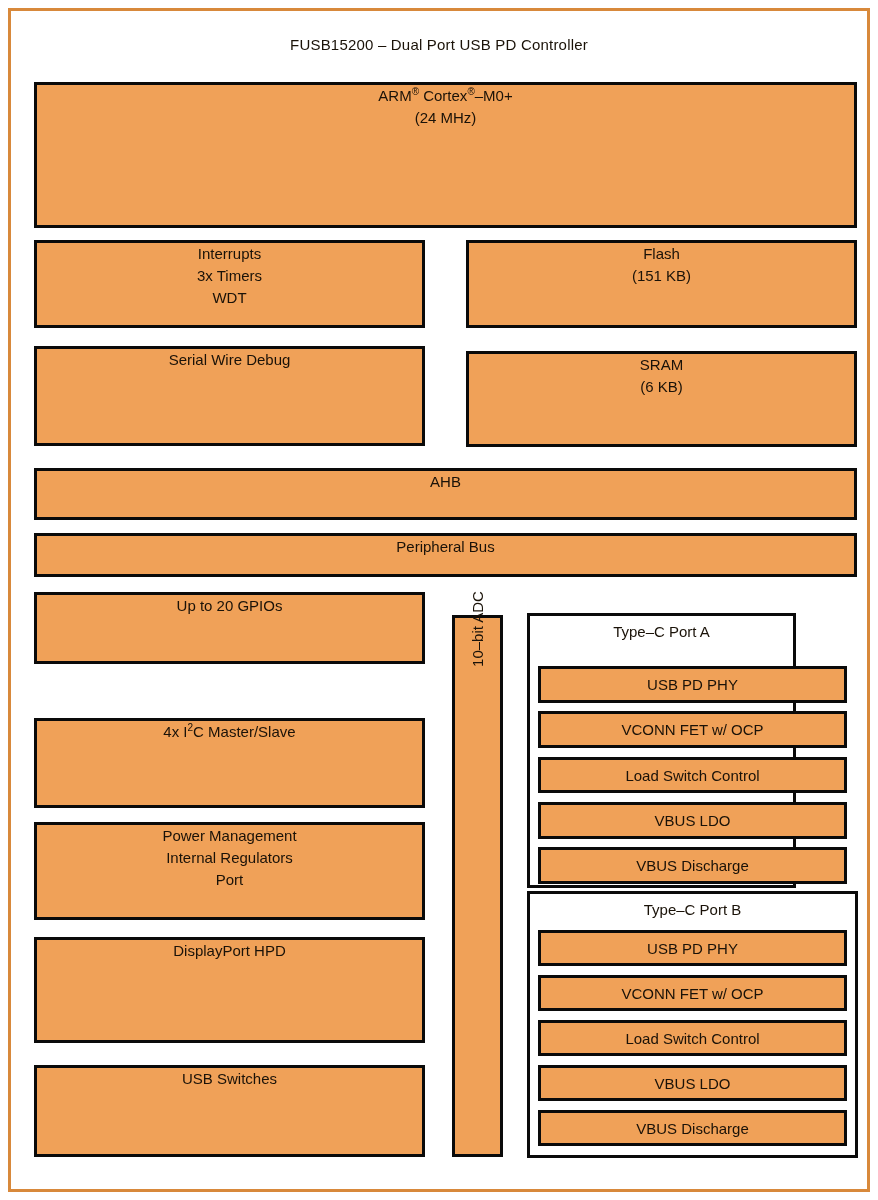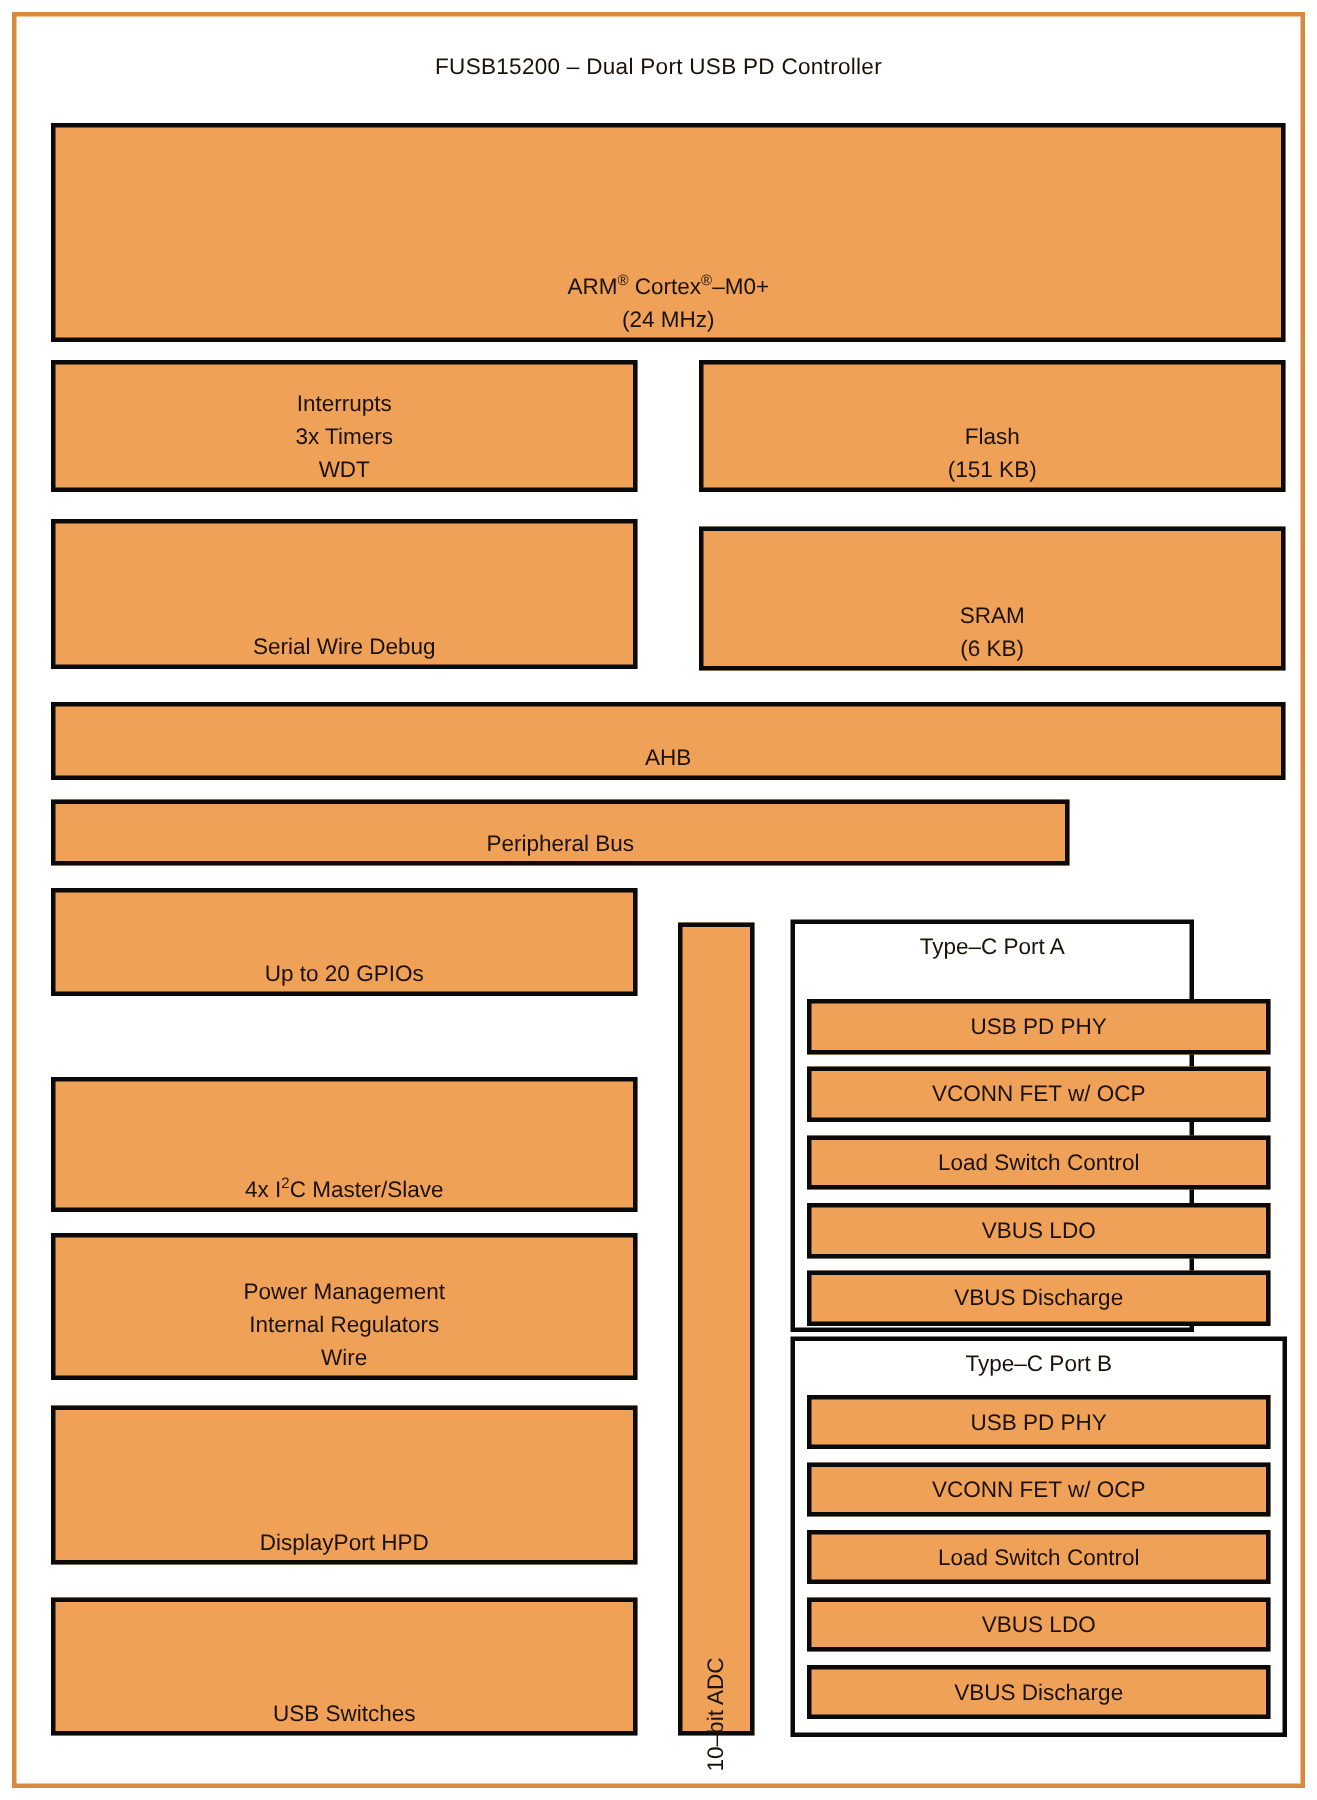--- a/index.html
+++ b/index.html
@@ -33,21 +33,21 @@
     letter-spacing: 0.2px;
   }
   .block {
     position: absolute;
     background: var(--block-fill, #f0a158);
     border: 3px solid var(--block-border, #000);
     box-sizing: border-box;
     display: flex;
     flex-direction: column;
     align-items: center;
-    justify-content: flex-end;
+    justify-content: flex-start;
     text-align: center;
     font-size: 15px;
     line-height: 22px;
     color: var(--text, #1a1a1a);
   }
   .container {
     position: absolute;
     background: var(--container-fill, #ffffff);
     border: 3px solid var(--block-border, #000);
     box-sizing: border-box;
@@ -80,21 +80,21 @@
     font-size: 10px;
     line-height: 0;
   }
   
   .b-cpu   { left: 34px;  top: 82px;   width: 823px; height: 146px; }
   .b-int   { left: 34px;  top: 240px;  width: 391px; height: 88px; }
   .b-flash { left: 466px; top: 240px;  width: 391px; height: 88px; }
   .b-swd   { left: 34px;  top: 346px;  width: 391px; height: 100px; }
   .b-sram  { left: 466px; top: 351px;  width: 391px; height: 96px; }
   .b-ahb   { left: 34px;  top: 468px;  width: 823px; height: 52px; }
-  .b-pbus  { left: 34px;  top: 533px;  width: 679px; height: 44px; }
+  .b-pbus  { left: 34px;  top: 533px;  width: 823px; height: 44px; }
   .b-gpio  { left: 34px;  top: 592px;  width: 391px; height: 72px; }
   .b-i2c   { left: 34px;  top: 718px;  width: 391px; height: 90px; }
   .b-pwr   { left: 34px;  top: 822px;  width: 391px; height: 98px; }
   .b-dp    { left: 34px;  top: 937px;  width: 391px; height: 106px; }
   .b-usbsw { left: 34px;  top: 1065px; width: 391px; height: 92px; }
   .b-adc   { left: 452px; top: 615px;  width: 51px;  height: 542px; }
   .c-porta { left: 527px; top: 613px;  width: 269px; height: 275px; }
   .c-portb { left: 527px; top: 891px;  width: 331px; height: 267px; }
   .pa-1 { top: 50px;  height: 37px; }
   .pa-2 { top: 95px;  height: 37px; }
@@ -152,21 +152,21 @@
     <div>Up to 20 GPIOs</div>
   </div>
 
   <div class="block b-i2c">
     <div><span>4x I</span><sup>2</sup><span>C Master/Slave</span></div>
   </div>
 
   <div class="block b-pwr">
     <div>Power Management</div>
     <div>Internal Regulators</div>
-    <div>Wire</div>
+    <div>Port</div>
   </div>
 
   <div class="block b-dp">
     <div>DisplayPort HPD</div>
   </div>
 
   <div class="block b-usbsw">
     <div>USB Switches</div>
   </div>
 

